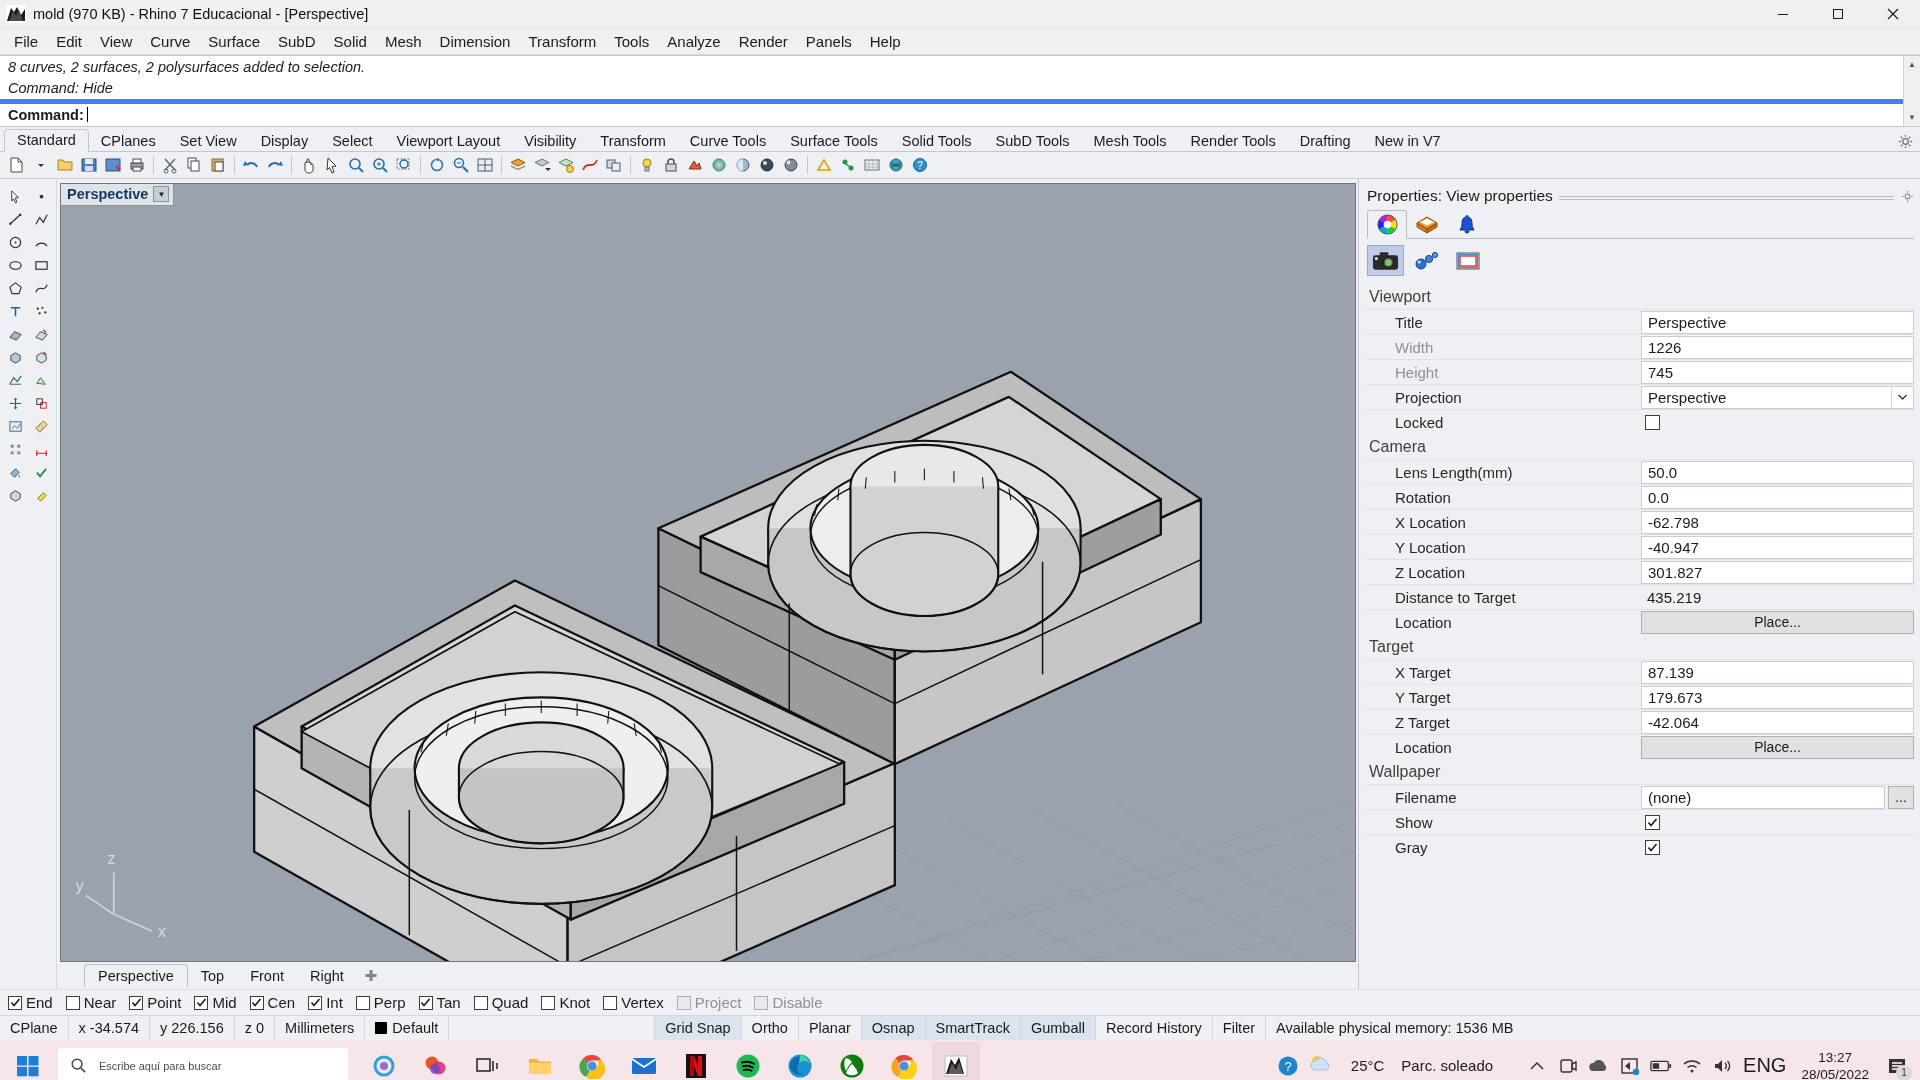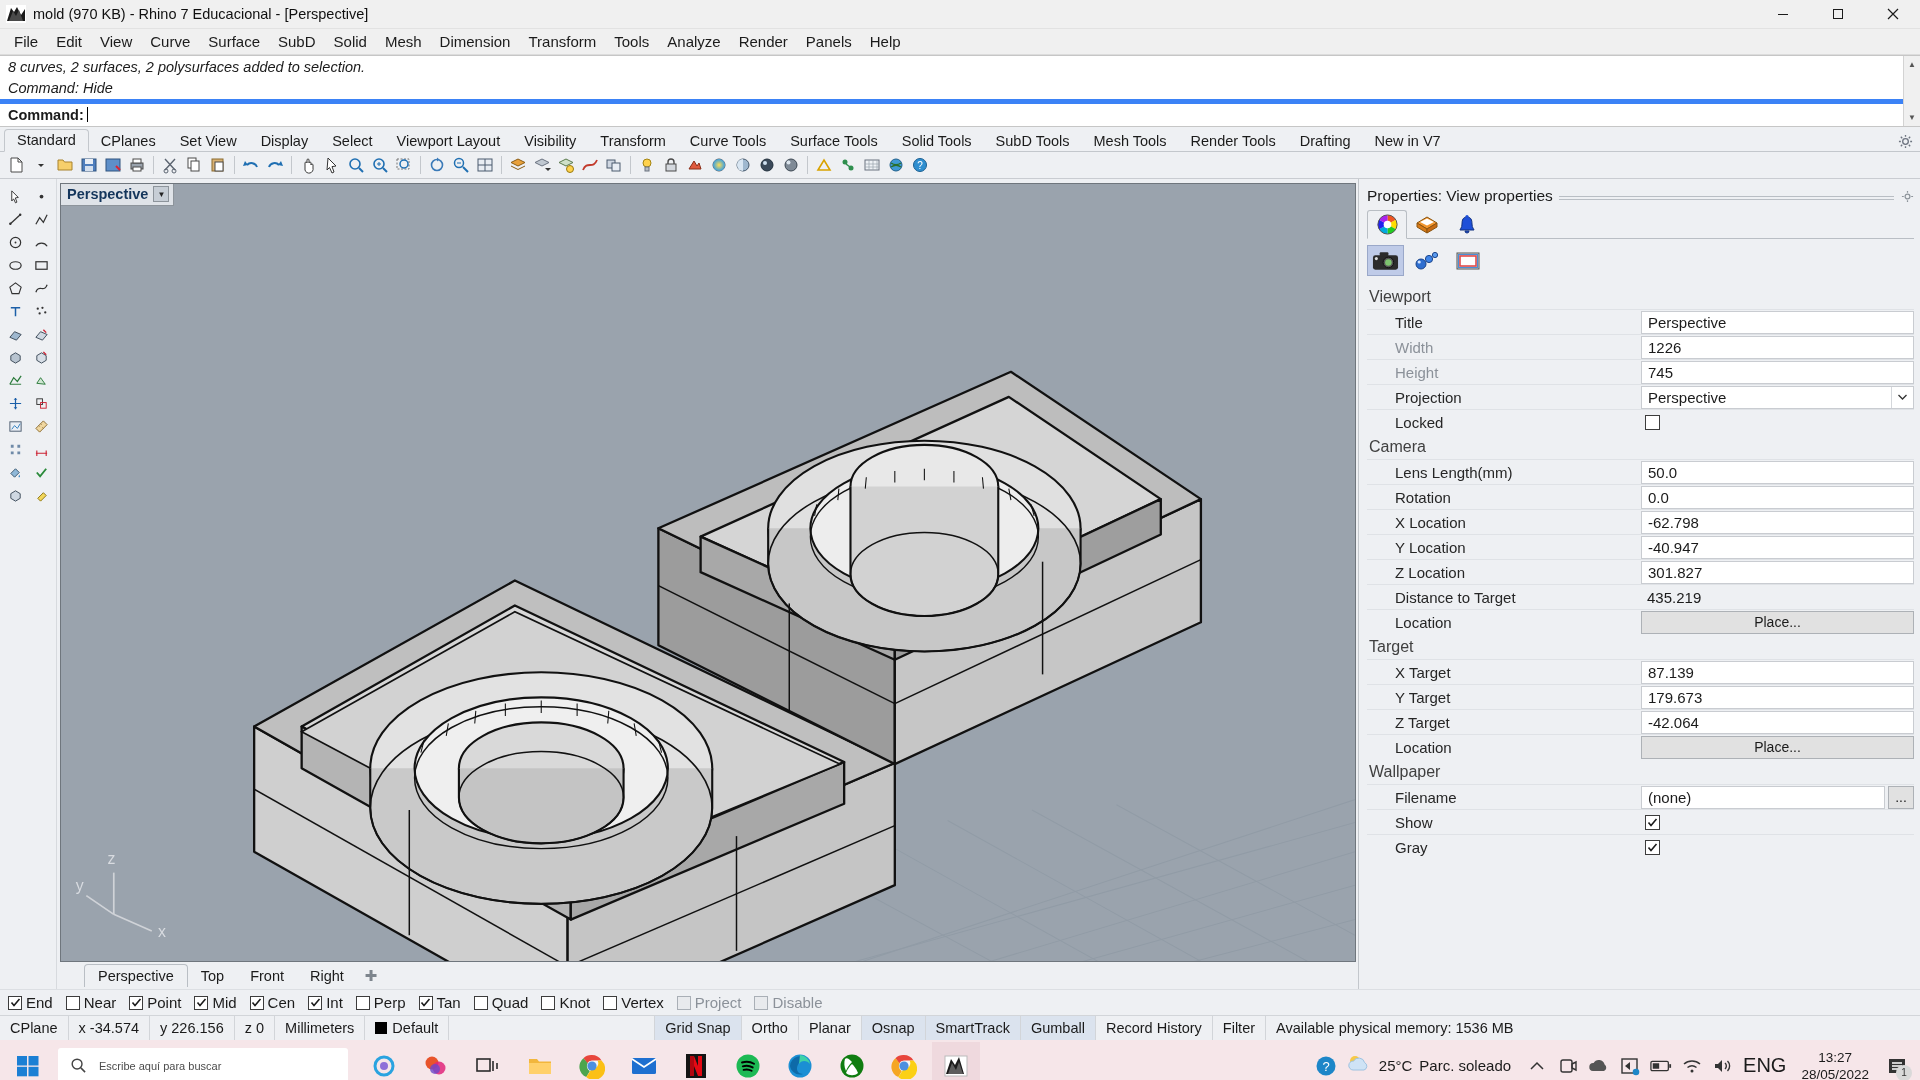--- a/index.html
+++ b/index.html
@@ -104,21 +104,21 @@
   .taskbar{ height:51px; background:#f6e6e9; display:flex; align-items:center; position:relative;}
   .tb-start{ width:56px;height:51px; display:flex;align-items:center;justify-content:center;}
   .tb-search{ width:290px; height:35px; background:#fff; border-radius:3px; display:flex; align-items:center;
               padding-left:12px; margin-left:2px; }
   .tb-search span{ font-size:11px; color:#4c4c4c; margin-left:12px;}
   .tb-apps{ display:flex; align-items:center; margin-left:12px; gap:4px;}
   .tbapp{ width:48px;height:48px; display:flex;align-items:center;justify-content:center; position:relative;}
   .tbapp.active{ background:#efd9de;}
   .tbapp.active:after{content:"";position:absolute;bottom:2px;left:12px;width:24px;height:3px;background:#9c6b76;border-radius:2px;}
   .tray{ margin-left:auto; display:flex; align-items:center; padding-right:10px; gap:9px;}
-  .tray .wx{ display:flex;align-items:center; gap:7px; font-size:15px; margin-right:6px;}
+  .tray .wx{ display:flex;align-items:center; gap:17px; font-size:15px; margin-right:24px;}
   .tray .ti{ width:22px;height:22px; display:flex;align-items:center;justify-content:center;}
   .clock{ display:flex;flex-direction:column; align-items:center; font-size:13.5px; line-height:17px; margin:0 6px;}
   .notif{ width:26px;height:30px; display:flex;align-items:center;justify-content:center; position:relative;}
   .badge{ position:absolute; right:-2px; bottom:0px; width:16px;height:16px;border-radius:50%;
           background:#d9d9d9; color:#333; font-size:10px; display:flex;align-items:center;justify-content:center;}
 </style>
 </head>
 <body>
 
 <div class="titlebar">

